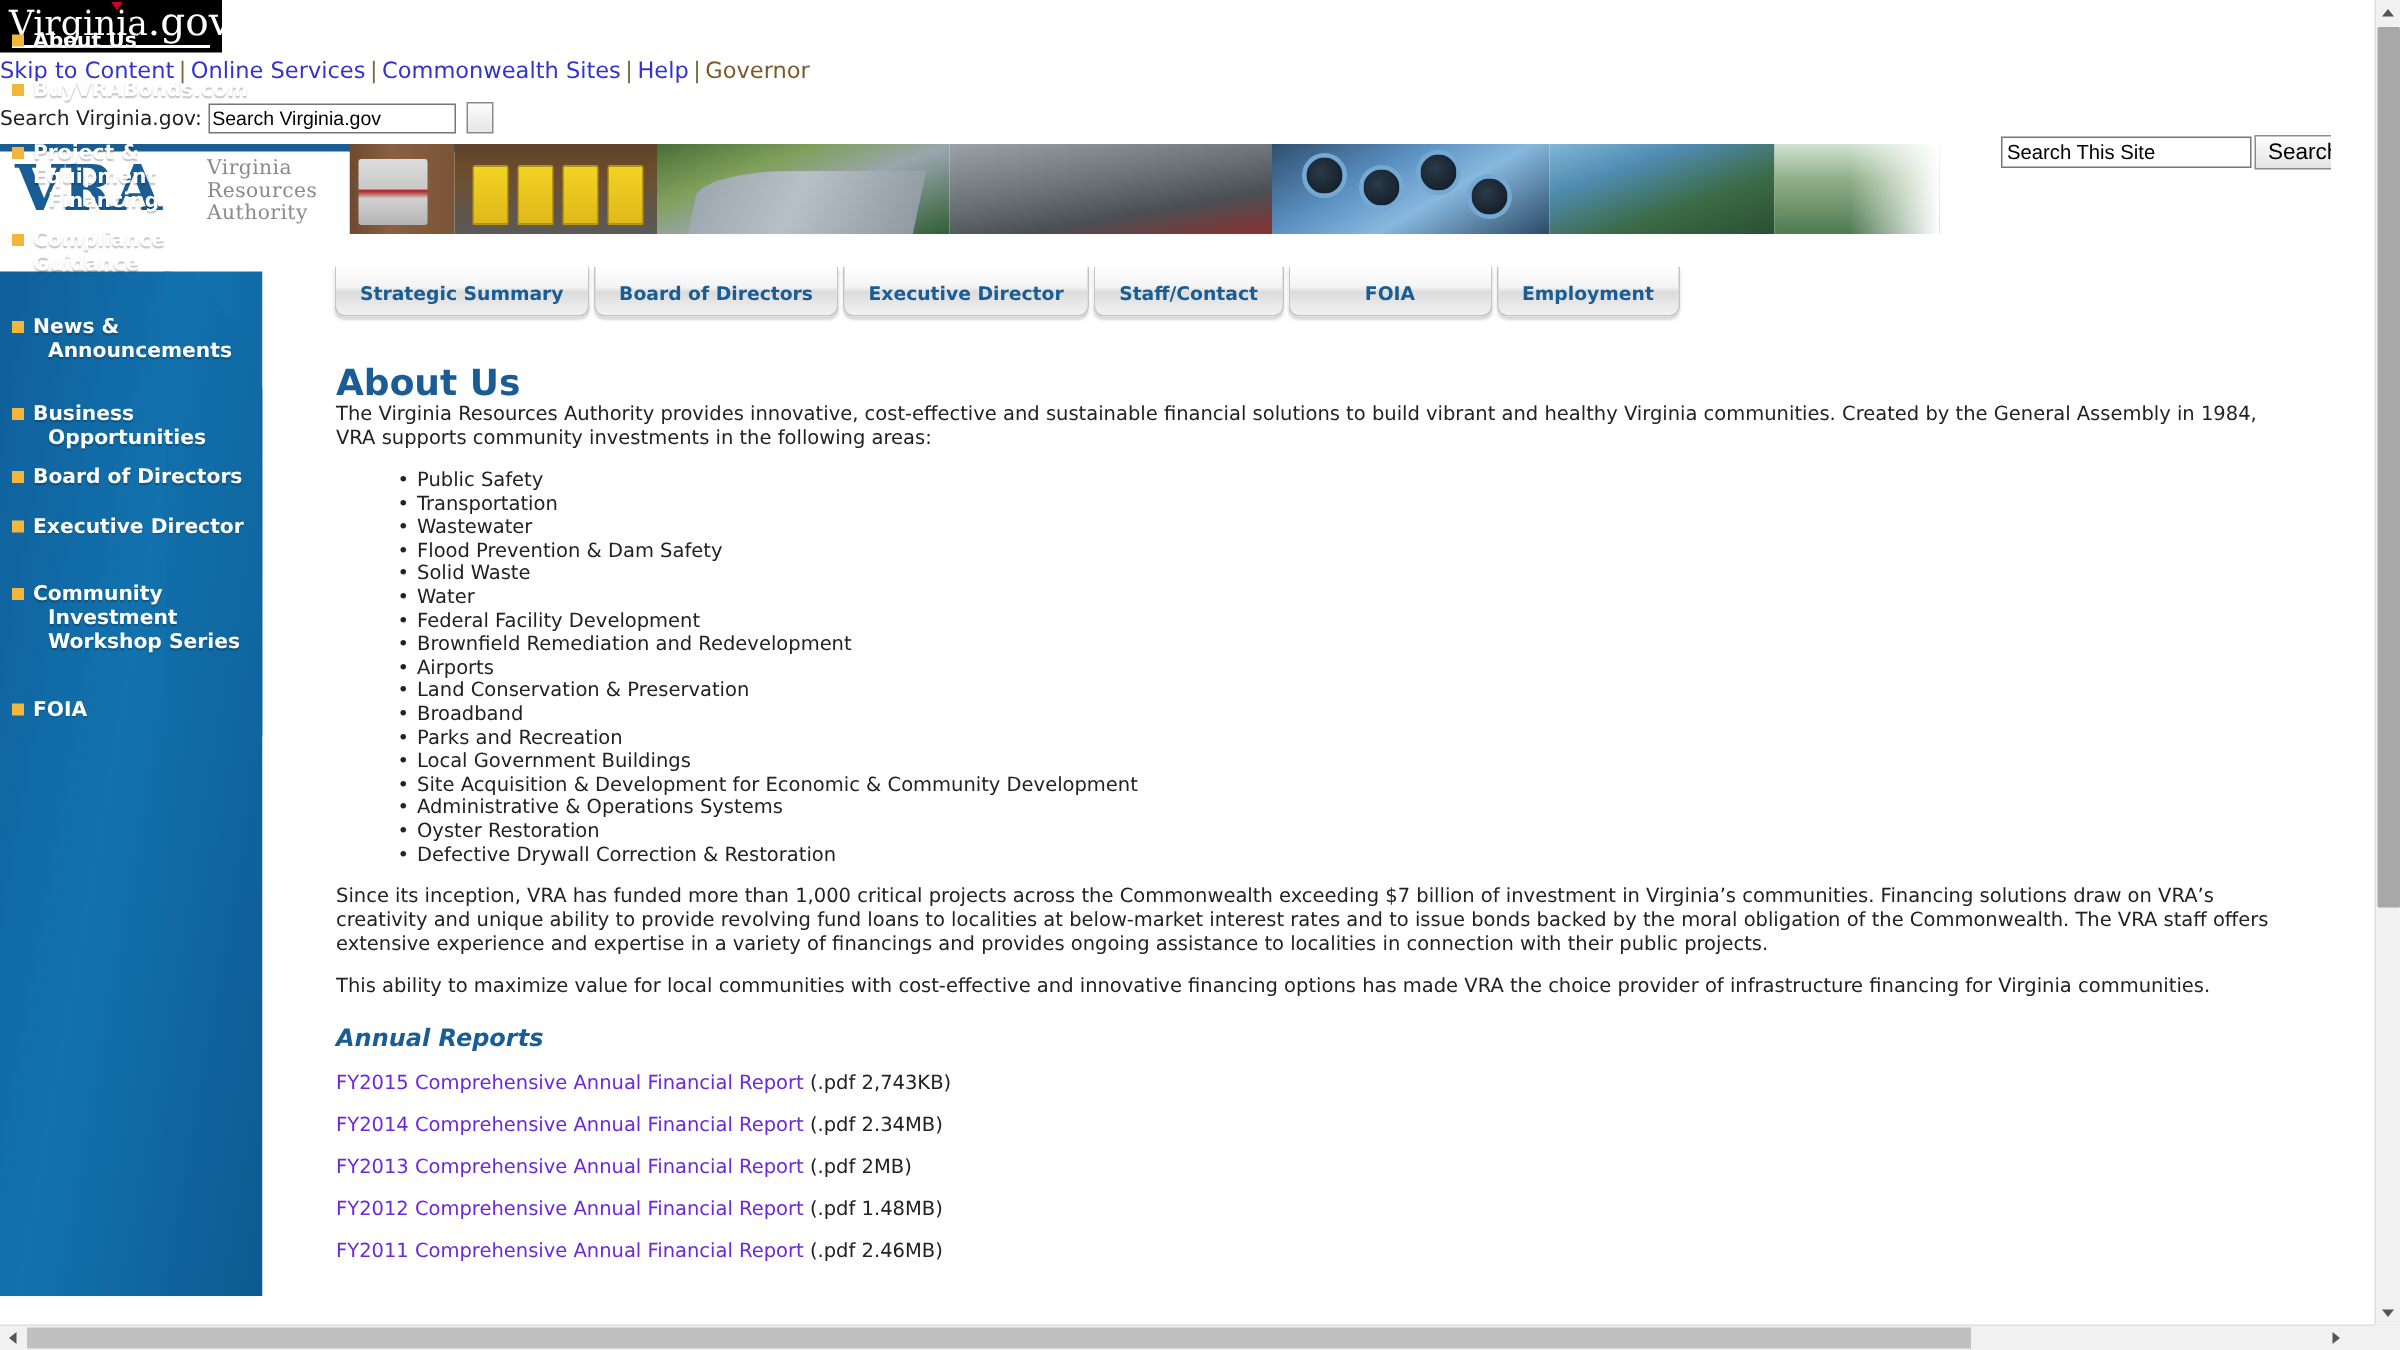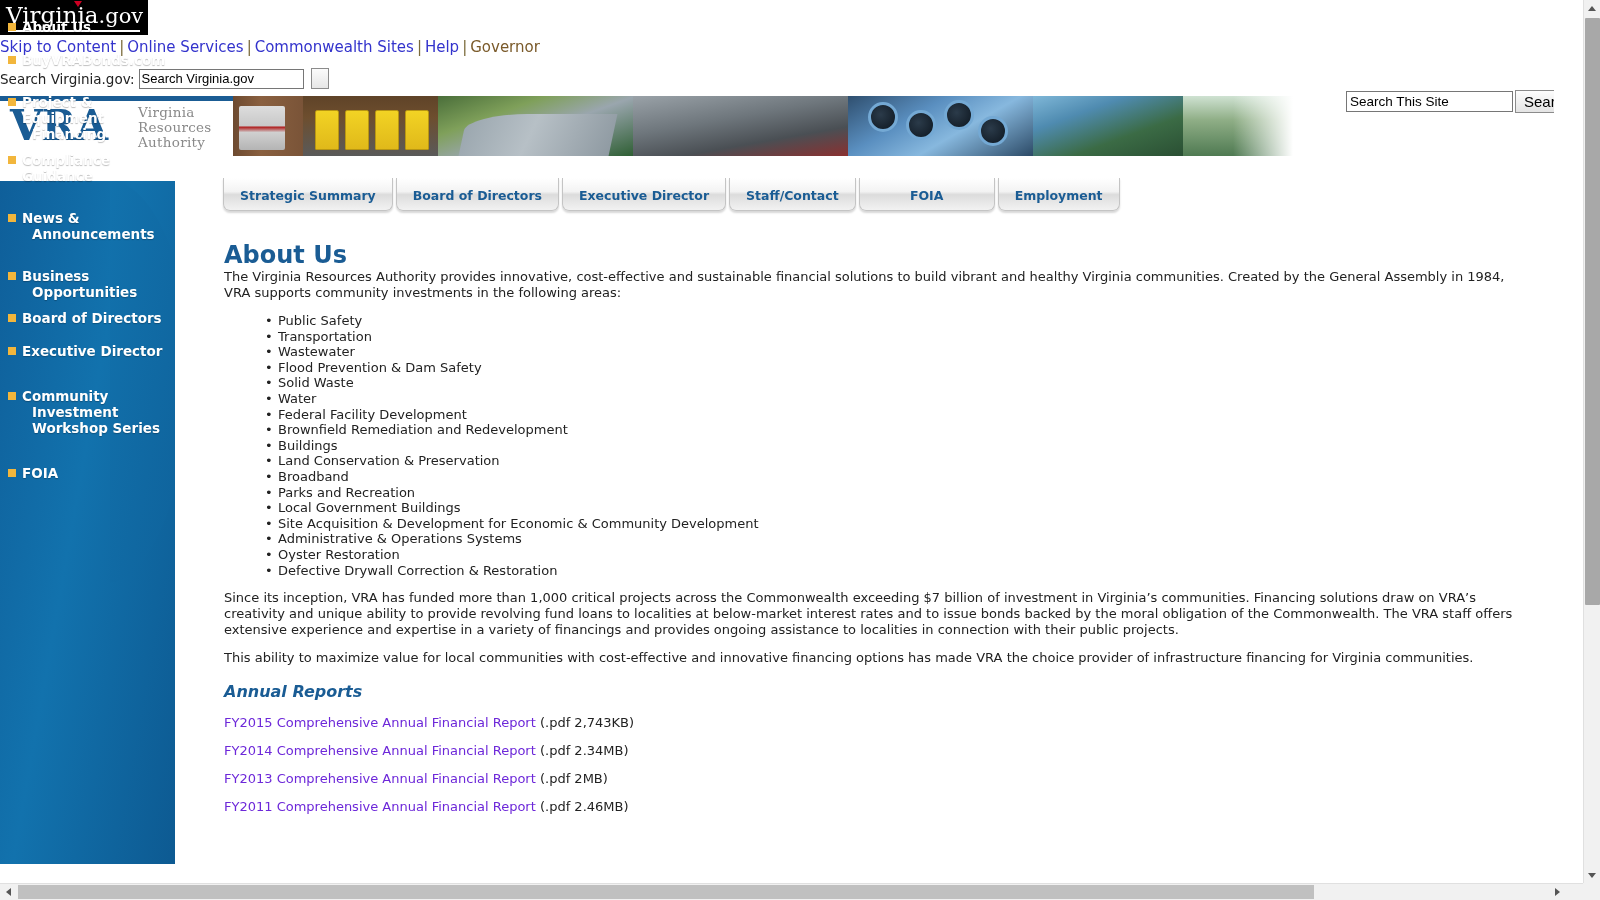--- a/index.html
+++ b/index.html
@@ -26,21 +26,21 @@
     width: 148px; height: 35px;
     background: #000000;
     color: #ffffff;
     font-family: "DejaVu Serif", serif;
     font-size: 23px;
     line-height: 31px;
     padding-left: 6px;
     white-space: nowrap;
     overflow: hidden;
   }
-  #va-logo .dotgov { font-size: 21px; }
+  #va-logo .dotgov { font-size: 26px; }
   #va-logo .redmark {
     position: absolute; left: 74px; top: 1px;
     width: 8px; height: 6px;
     background: #cc0022;
     clip-path: polygon(0 0, 100% 0, 50% 100%);
   }
   #va-logo .underline {
     position: absolute; left: 8px; top: 30px;
     width: 132px; height: 2px; background: #ffffff;
   }
@@ -199,21 +199,20 @@
   }
   #site-search-input {
     width: 167px; height: 21px;
     border: 1px solid #767676;
     font-family: "Liberation Sans", sans-serif;
     font-size: 13.5px;
     padding: 0 3px;
     color: #000;
     background: #fff;
     vertical-align: middle;
-    margin-left: 12px;
   }
   #site-search-btn {
     display: inline-block; vertical-align: middle;
     height: 23px;
     line-height: 21px;
     border: 1px solid #8b8b8b;
     background: linear-gradient(#fdfdfd, #e4e4e4);
     font-family: "Liberation Sans", sans-serif;
     font-size: 15px;
     color: #000;
@@ -547,21 +546,21 @@
 
       <ul id="areas-list">
         <li>Public Safety</li>
         <li>Transportation</li>
         <li>Wastewater</li>
         <li>Flood Prevention &amp; Dam Safety</li>
         <li>Solid Waste</li>
         <li>Water</li>
         <li>Federal Facility Development</li>
         <li>Brownfield Remediation and Redevelopment</li>
-        <li>Buildings</li>
+        <li>Airports</li>
         <li>Land Conservation &amp; Preservation</li>
         <li>Broadband</li>
         <li>Parks and Recreation</li>
         <li>Local Government Buildings</li>
         <li>Site Acquisition &amp; Development for Economic &amp; Community Development</li>
         <li>Administrative &amp; Operations Systems</li>
         <li>Oyster Restoration</li>
         <li>Defective Drywall Correction &amp; Restoration</li>
       </ul>
 
@@ -576,20 +575,24 @@
       </div>
       <div class="report-row">
         <a href="#">FY2014 Comprehensive Annual Financial Report</a>
         <span>(.pdf 2.34MB)</span>
       </div>
       <div class="report-row">
         <a href="#">FY2013 Comprehensive Annual Financial Report</a>
         <span>(.pdf 2MB)</span>
       </div>
       <div class="report-row">
+        <a href="#">FY2012 Comprehensive Annual Financial Report</a>
+        <span>(.pdf 1.48MB)</span>
+      </div>
+      <div class="report-row">
         <a href="#">FY2011 Comprehensive Annual Financial Report</a>
         <span>(.pdf 2.46MB)</span>
       </div>
     </div>
   </div>
 </div>
 
 <div id="vscroll">
   <div class="arrow up">
       <span class="tri up"></span>

